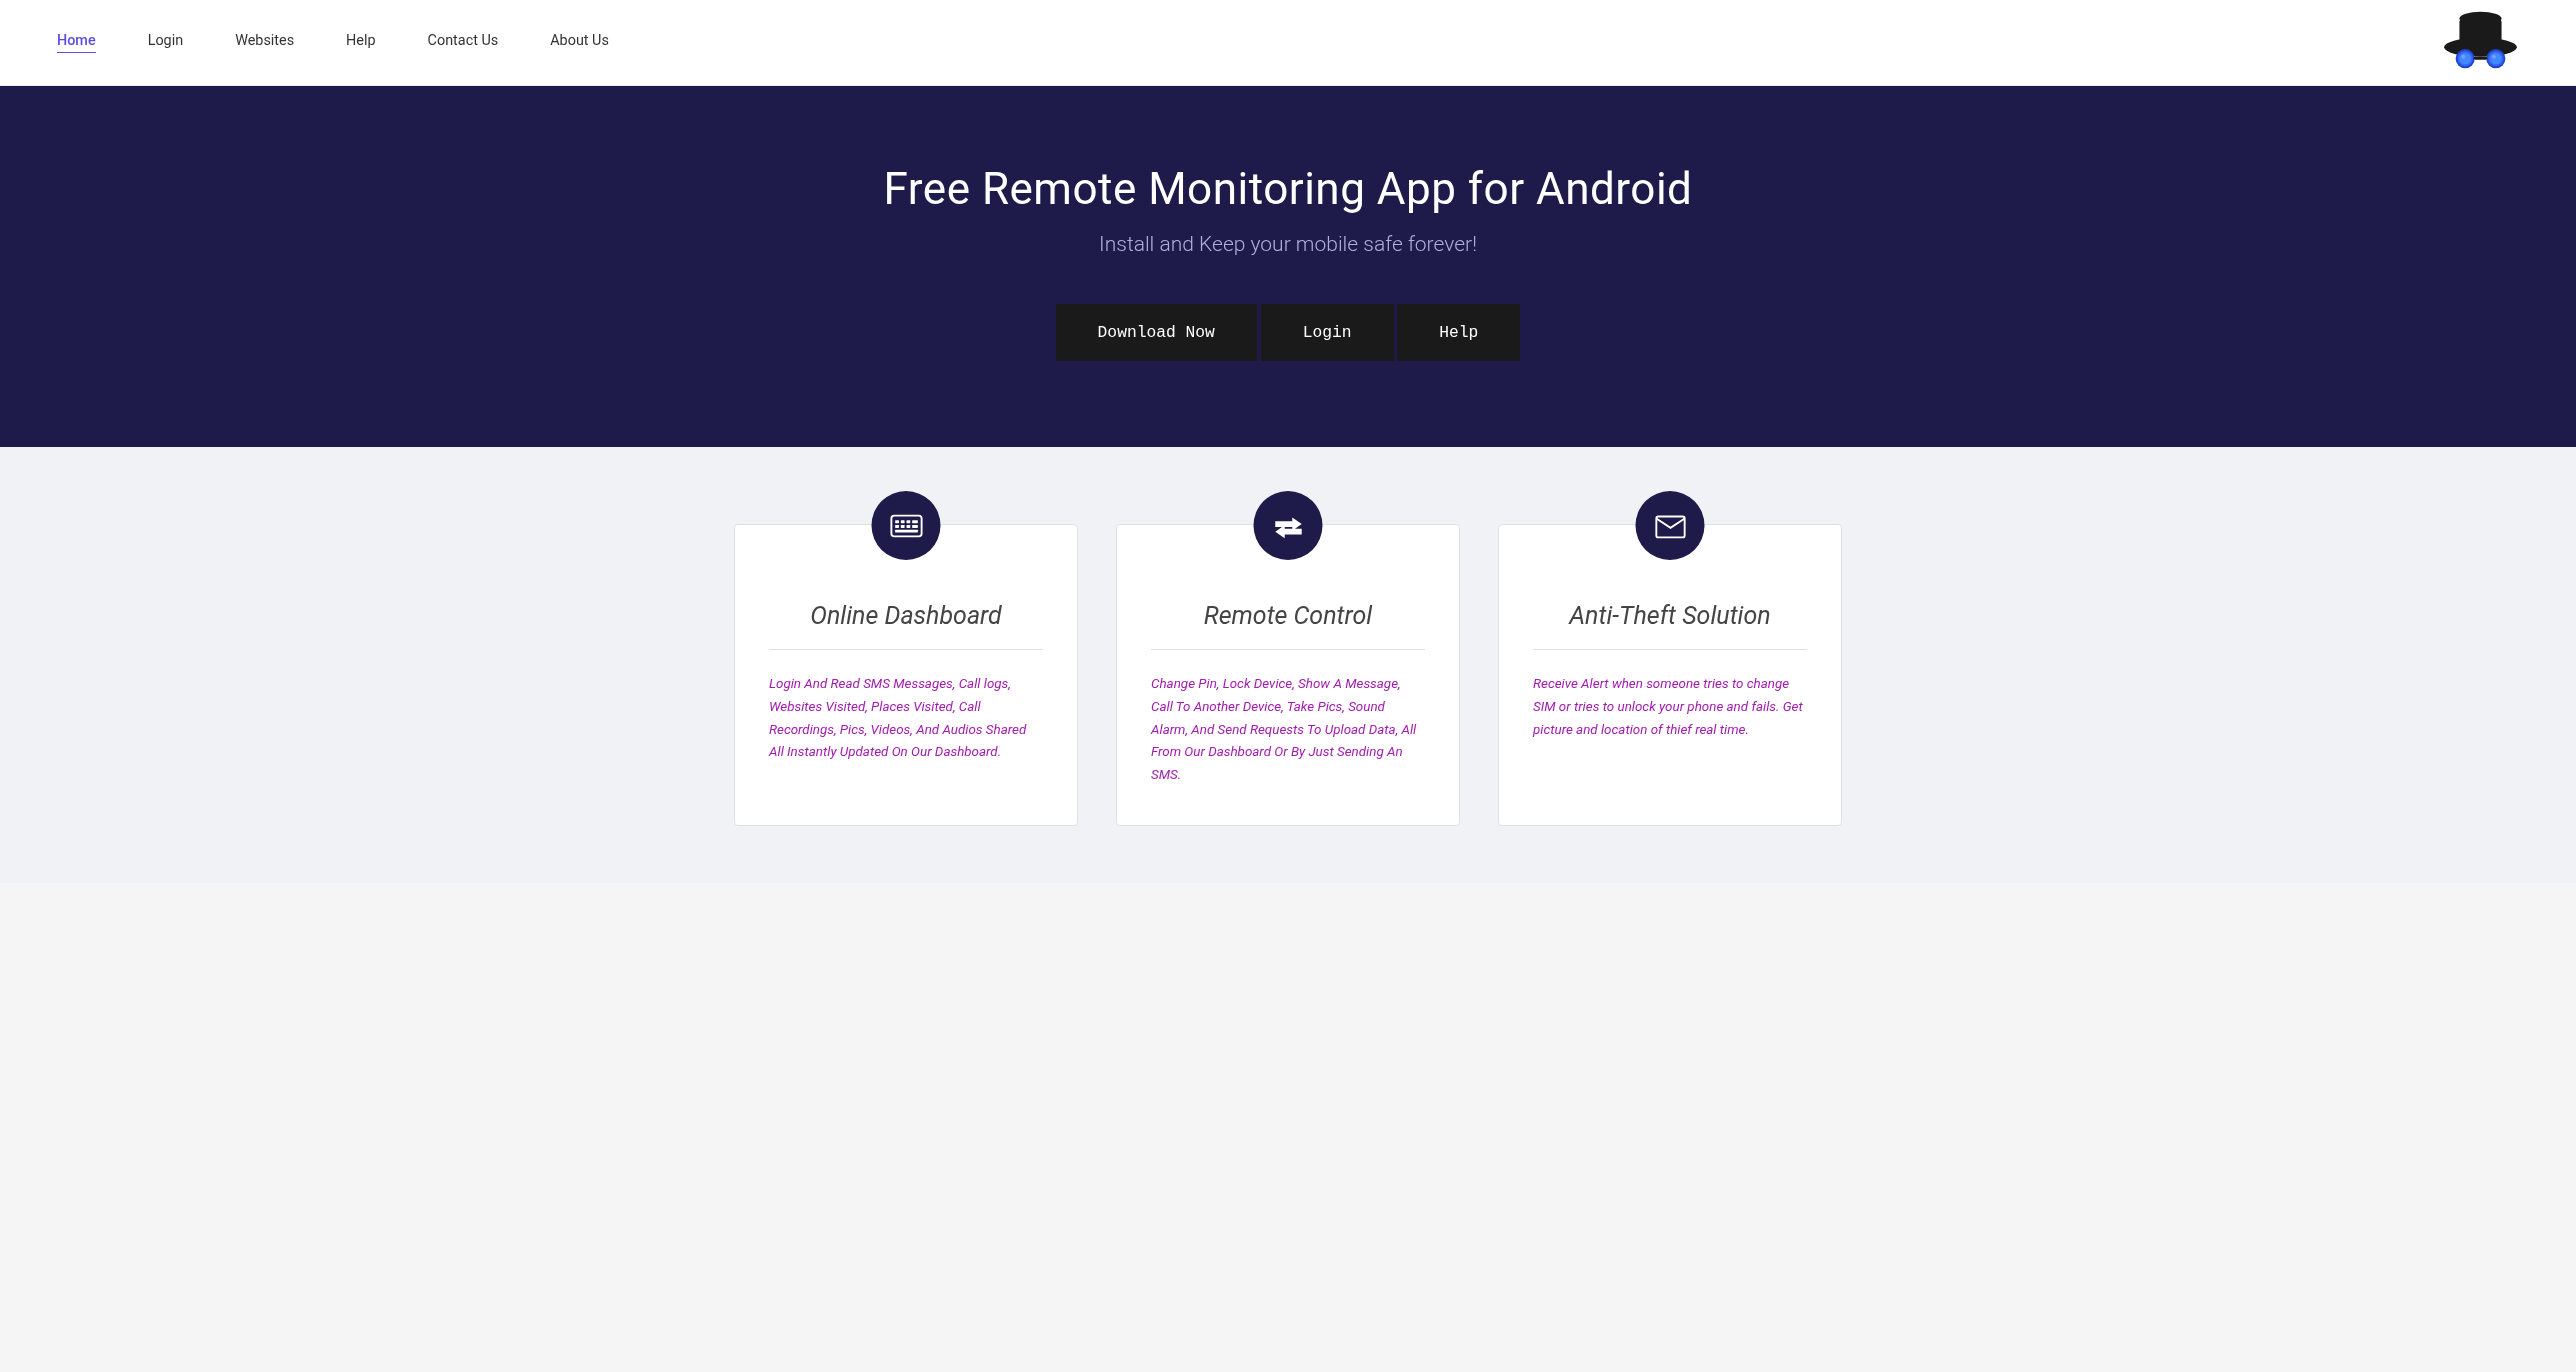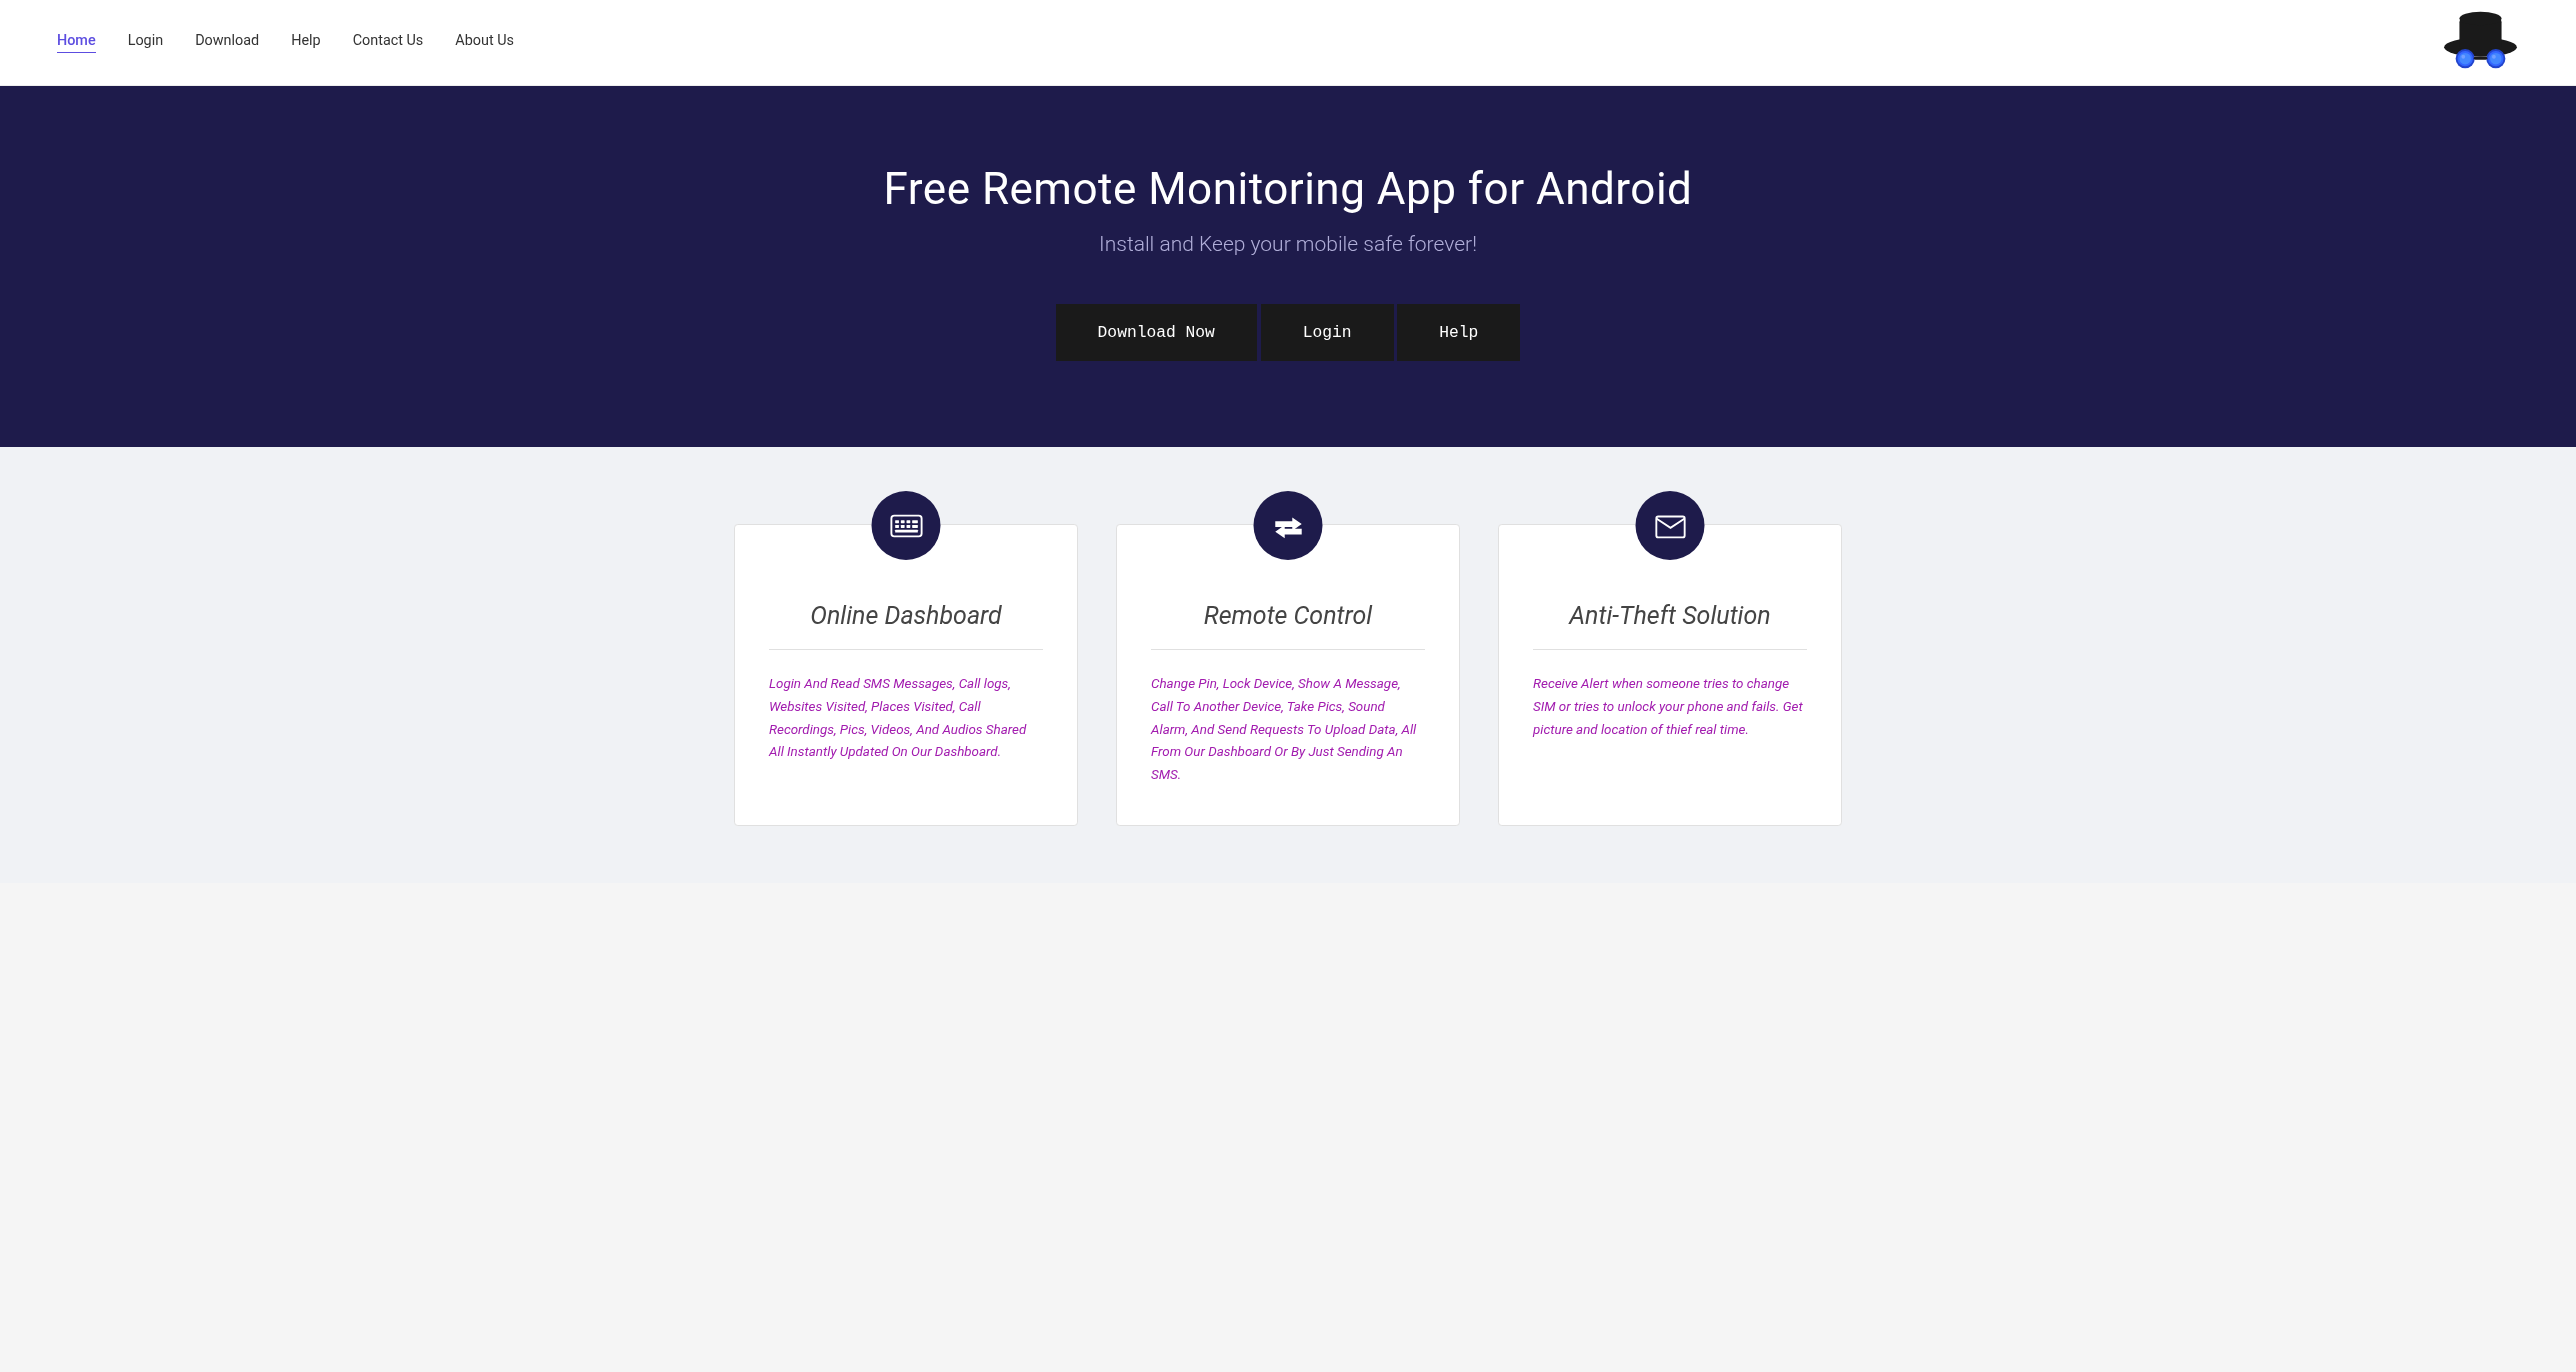--- a/index.html
+++ b/index.html
@@ -22,21 +22,21 @@
       justify-content: space-between;
       padding: 0 57px;
       height: 86px;
       border-bottom: 1px solid #eee;
       position: relative;
     }
 
     .nav {
       display: flex;
       align-items: center;
-      gap: 32px;
+      gap: 52px;
     }
 
     .nav-item {
       font-size: 14.4px;
       color: #333;
       text-decoration: none;
       cursor: pointer;
       padding-bottom: 3.8px;
     }
 
@@ -154,21 +154,21 @@
     }
   </style>
 </head>
 <body>
 
 <header class="header">
   <nav class="nav">
 
   <a class="nav-item active" href="#">Home</a>
       <a class="nav-item" href="#">Login</a>
-      <a class="nav-item" href="#">Download</a>
+      <a class="nav-item" href="#">Websites</a>
       <a class="nav-item" href="#">Help</a>
       <a class="nav-item" href="#">Contact Us</a>
       <a class="nav-item" href="#">About Us</a>
     </nav>
 
   <div>
     <svg class="spy-logo" viewBox="0 0 80 70" xmlns="http://www.w3.org/2000/svg">
 
       <ellipse cx="40" cy="42" rx="38" ry="10" fill="#1a1a1a"></ellipse>
 

